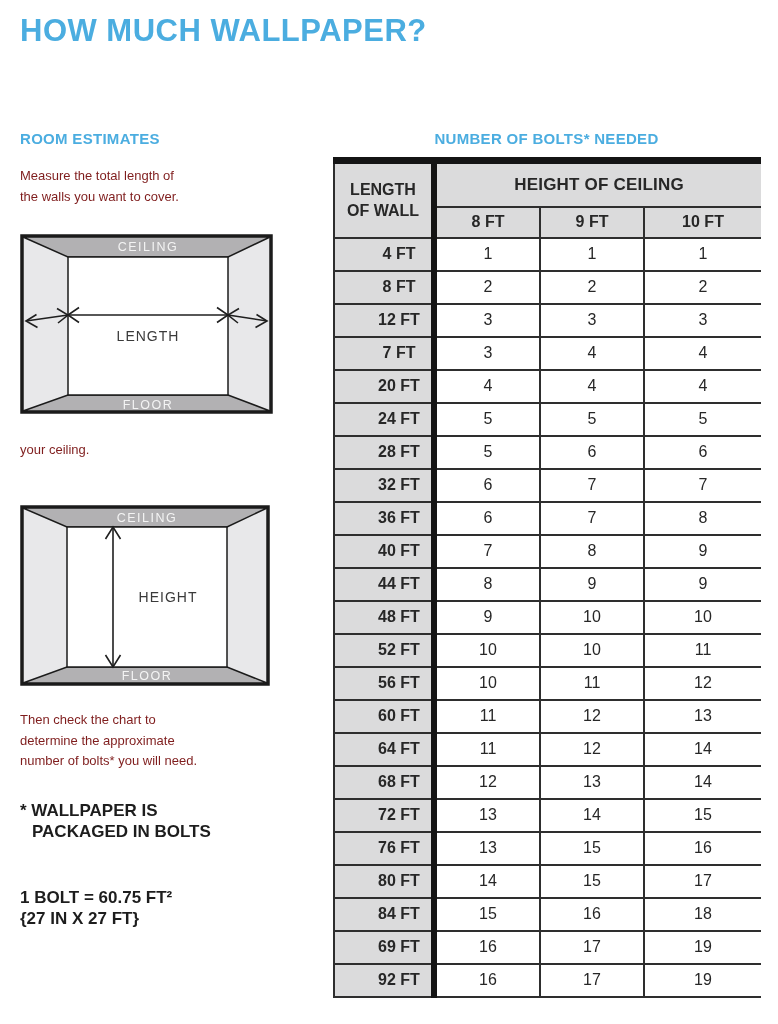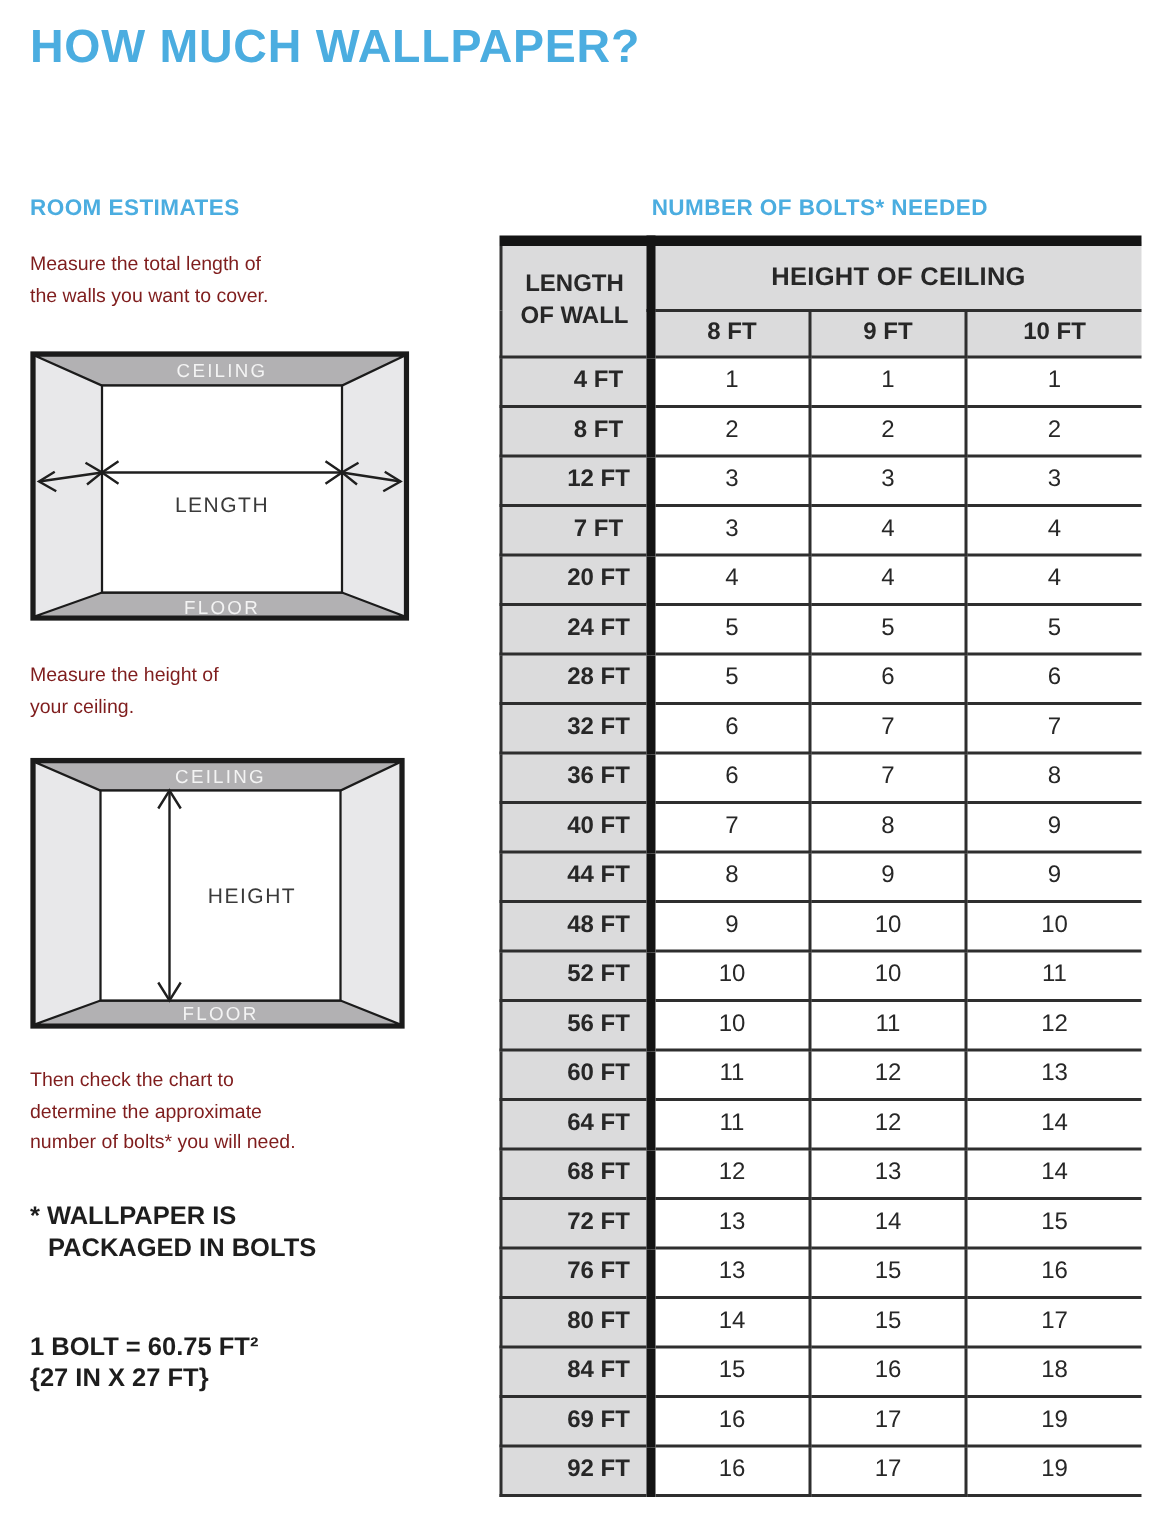--- a/index.html
+++ b/index.html
@@ -146,21 +146,20 @@
       <line x1="208" y1="81" x2="247" y2="87"></line>
       <polyline points="236.5,80.5 247,87 235.5,93.5"></polyline>
       <polyline points="219,74.5 208,81 218,89"></polyline>
     </g>
     <text class="svg-band-label" x="128" y="17" text-anchor="middle">CEILING</text>
     <text class="svg-band-label" x="128" y="175" text-anchor="middle">FLOOR</text>
     <text class="svg-measure-label" x="128" y="107" text-anchor="middle">LENGTH</text>
   </svg>
 
   <div class="body-text" id="step2">
-    <div>Measure the height of</div>
     <div>your ceiling.</div>
   </div>
 
   <svg class="diagram" id="height-diagram" width="250" height="181" viewBox="0 0 250 181">
     <rect x="2" y="2" width="246" height="177" fill="#e8e8ea" stroke="#1b1b1b" stroke-width="3.5"></rect>
     <polygon points="3,3 247,3 207,22 47,22" fill="#b2b1b3" stroke="#1b1b1b" stroke-width="1.5"></polygon>
     <polygon points="3,178 247,178 207,162 47,162" fill="#b2b1b3" stroke="#1b1b1b" stroke-width="1.5"></polygon>
     <rect x="47" y="22" width="160" height="140" fill="#ffffff" stroke="#1b1b1b" stroke-width="1.5"></rect>
     <g stroke="#1f1f1f" stroke-width="1.6" fill="none">
       <line x1="93" y1="22" x2="93" y2="162"></line>

